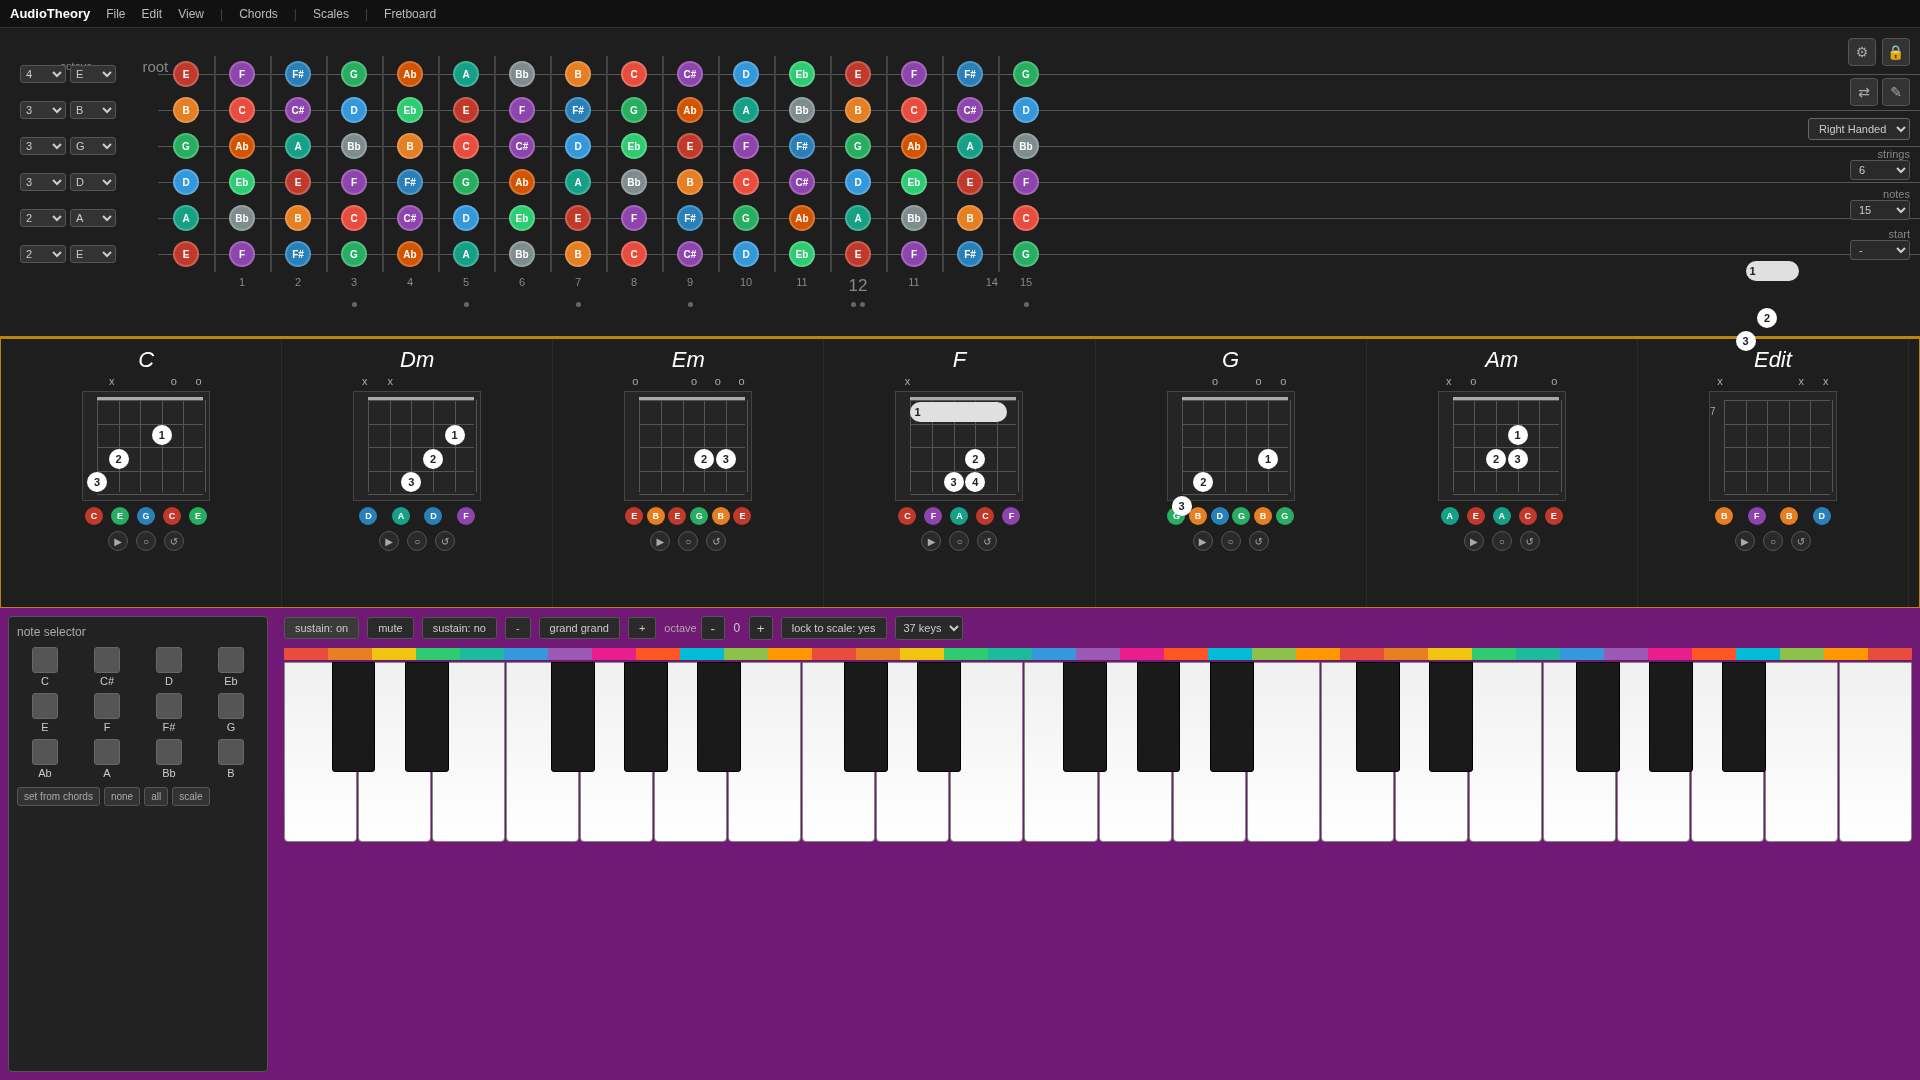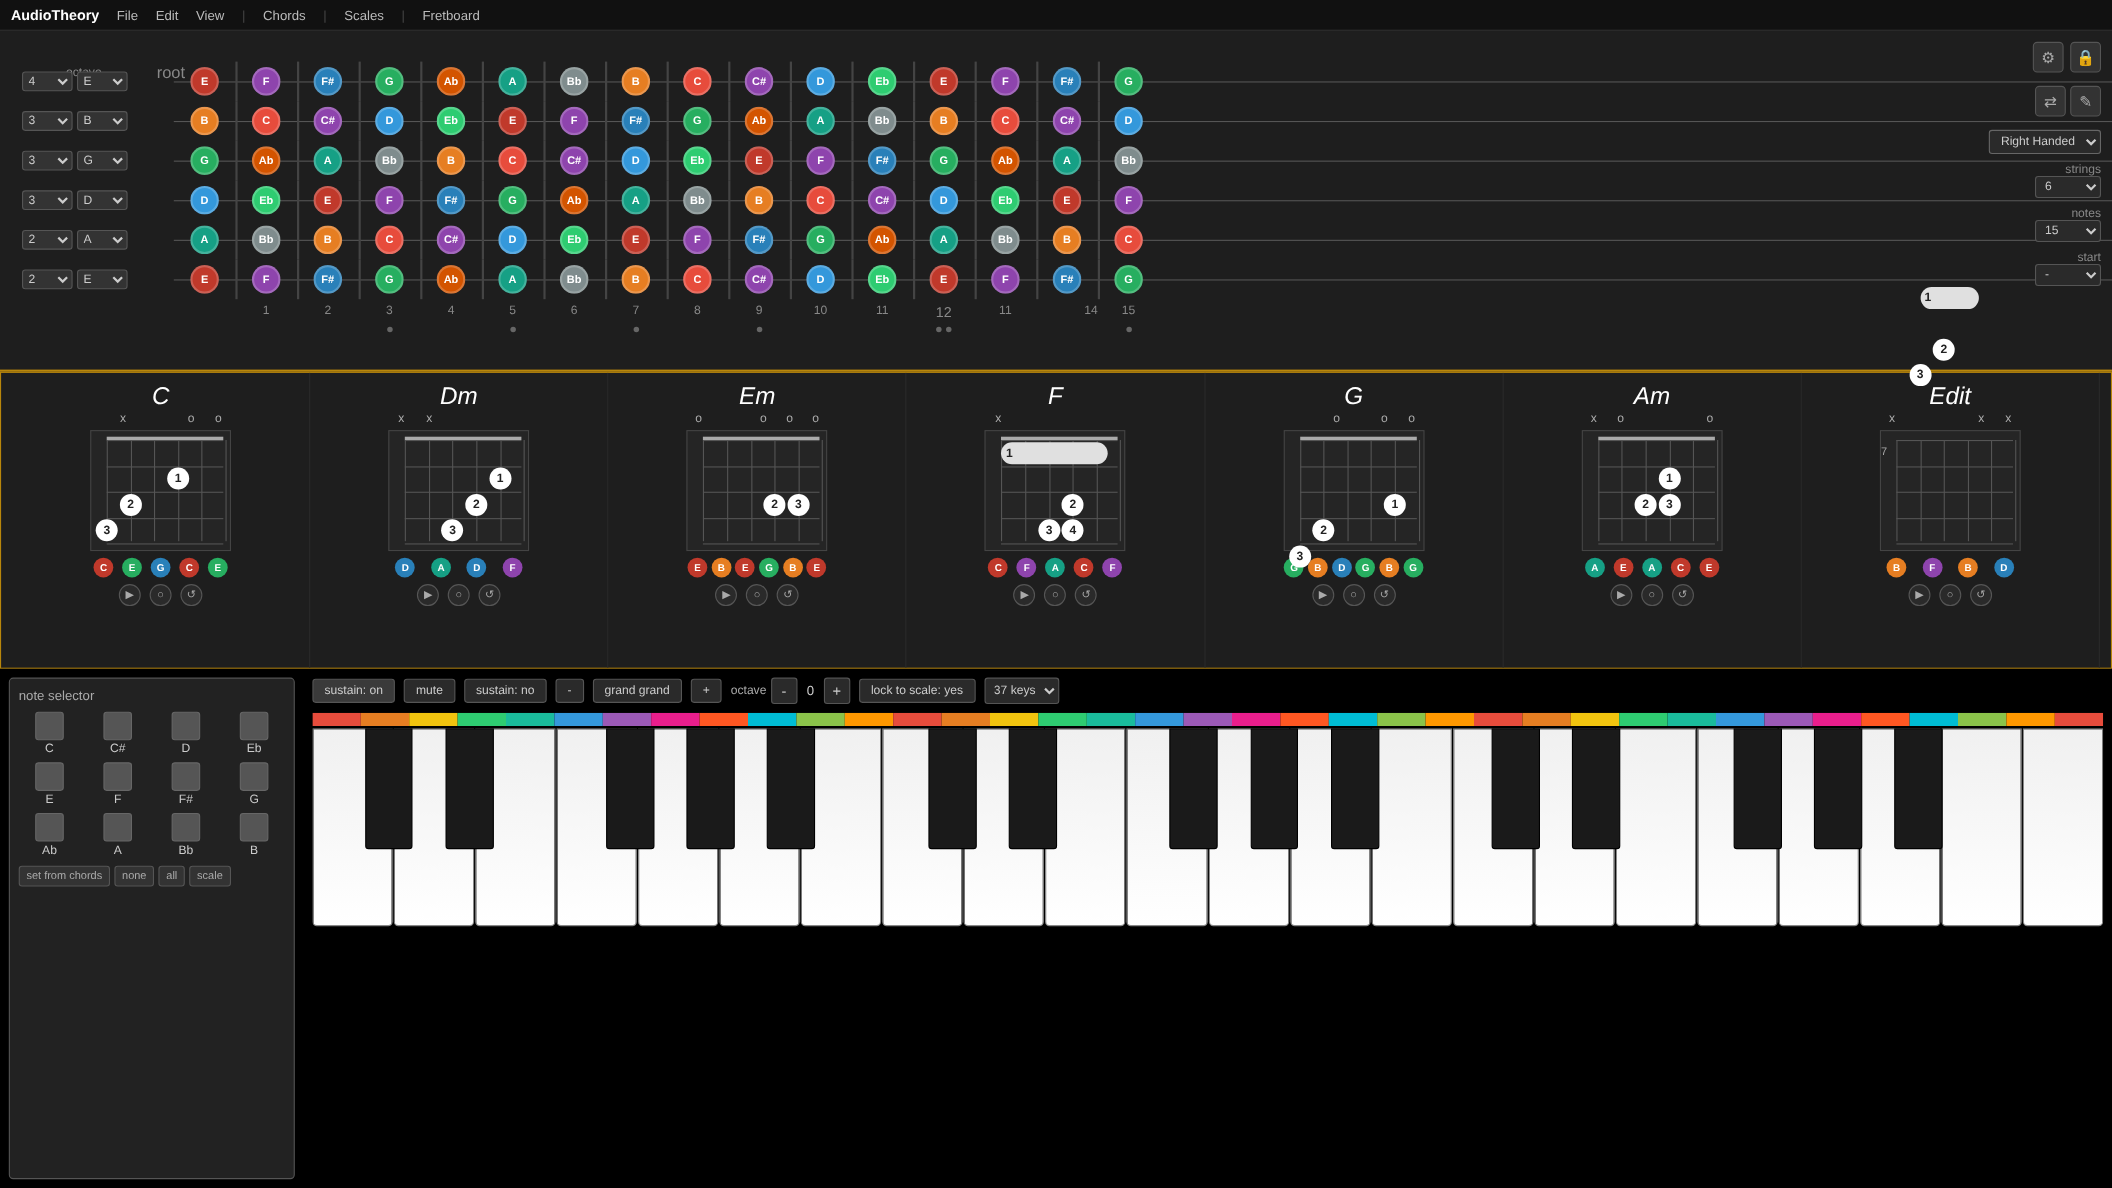--- a/index.html
+++ b/index.html
@@ -97,21 +97,21 @@
       background: #1e1e1e;
       border: 1px solid #b8860b;
       height: 270px;
       display: flex;
       align-items: stretch;
       padding: 0 10px;
     }
 
     
     #bottom-section {
-      background: #000000;
+      background: #701a75;
       height: calc(1080px - 28px - 310px - 270px);
       display: flex;
       align-items: stretch;
     }
 
     
     #note-selector {
       width: 260px;
       border: 1px solid #555;
       border-radius: 4px;
@@ -667,21 +667,21 @@
         <div style="width: 56px; text-align: center; color: rgb(136, 136, 136); font-size: 11px; flex-shrink: 0;">2</div>
         <div style="width: 56px; text-align: center; color: rgb(136, 136, 136); font-size: 11px; flex-shrink: 0;">3</div>
         <div style="width: 56px; text-align: center; color: rgb(136, 136, 136); font-size: 11px; flex-shrink: 0;">4</div>
         <div style="width: 56px; text-align: center; color: rgb(136, 136, 136); font-size: 11px; flex-shrink: 0;">5</div>
         <div style="width: 56px; text-align: center; color: rgb(136, 136, 136); font-size: 11px; flex-shrink: 0;">6</div>
         <div style="width: 56px; text-align: center; color: rgb(136, 136, 136); font-size: 11px; flex-shrink: 0;">7</div>
         <div style="width: 56px; text-align: center; color: rgb(136, 136, 136); font-size: 11px; flex-shrink: 0;">8</div>
         <div style="width: 56px; text-align: center; color: rgb(136, 136, 136); font-size: 11px; flex-shrink: 0;">9</div>
         <div style="width: 56px; text-align: center; color: rgb(136, 136, 136); font-size: 11px; flex-shrink: 0;">10</div>
         <div style="width: 56px; text-align: center; color: rgb(136, 136, 136); font-size: 11px; flex-shrink: 0;">11</div>
-        <div style="width: 56px; text-align: center; color: rgb(136, 136, 136); font-size: 13px; flex-shrink: 0;">12</div>
+        <div style="width: 56px; text-align: center; color: rgb(136, 136, 136); font-size: 17px; flex-shrink: 0;">12</div>
         <div style="width: 56px; text-align: center; color: rgb(136, 136, 136); font-size: 11px; flex-shrink: 0;">11</div>
         <div style="width: 56px; text-align: right; color: rgb(136, 136, 136); font-size: 11px; flex-shrink: 0;">14</div>
         <div style="width: 56px; text-align: center; color: rgb(136, 136, 136); font-size: 11px; flex-shrink: 0;">15</div>
       </div>
 
     <div id="fret-dots-row" style="display:flex; padding-left:138px; margin-top:2px;">
         <div style="width: 56px; text-align: center; flex-shrink: 0; height: 12px; display: flex; align-items: center; justify-content: center;"></div>
         <div style="width: 56px; text-align: center; flex-shrink: 0; height: 12px; display: flex; align-items: center; justify-content: center;"></div>
         <div style="width: 56px; text-align: center; flex-shrink: 0; height: 12px; display: flex; align-items: center; justify-content: center;"></div>
         <div style="width: 56px; text-align: center; flex-shrink: 0; height: 12px; display: flex; align-items: center; justify-content: center;">

